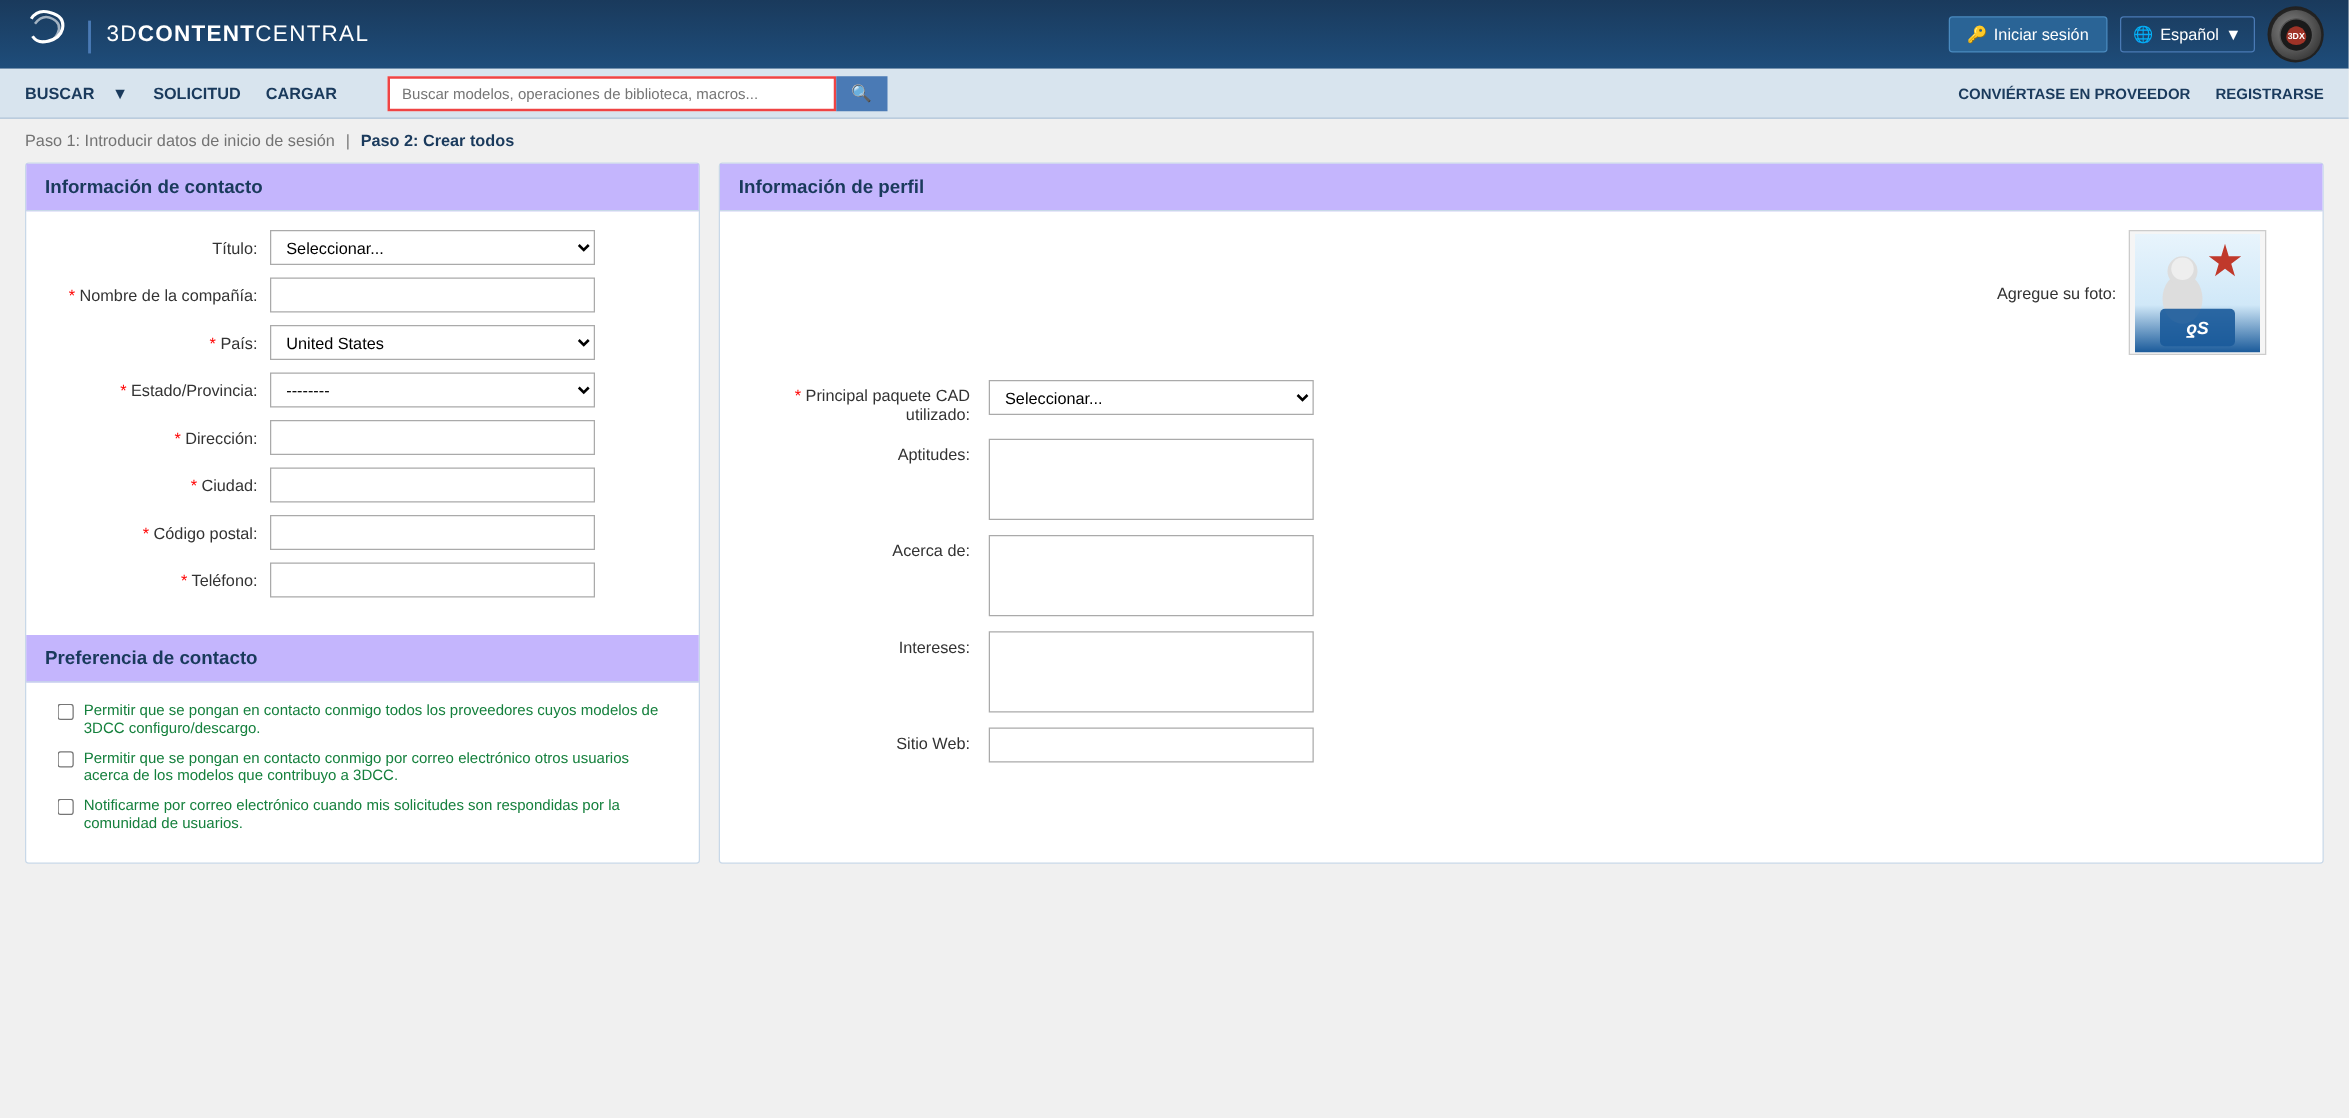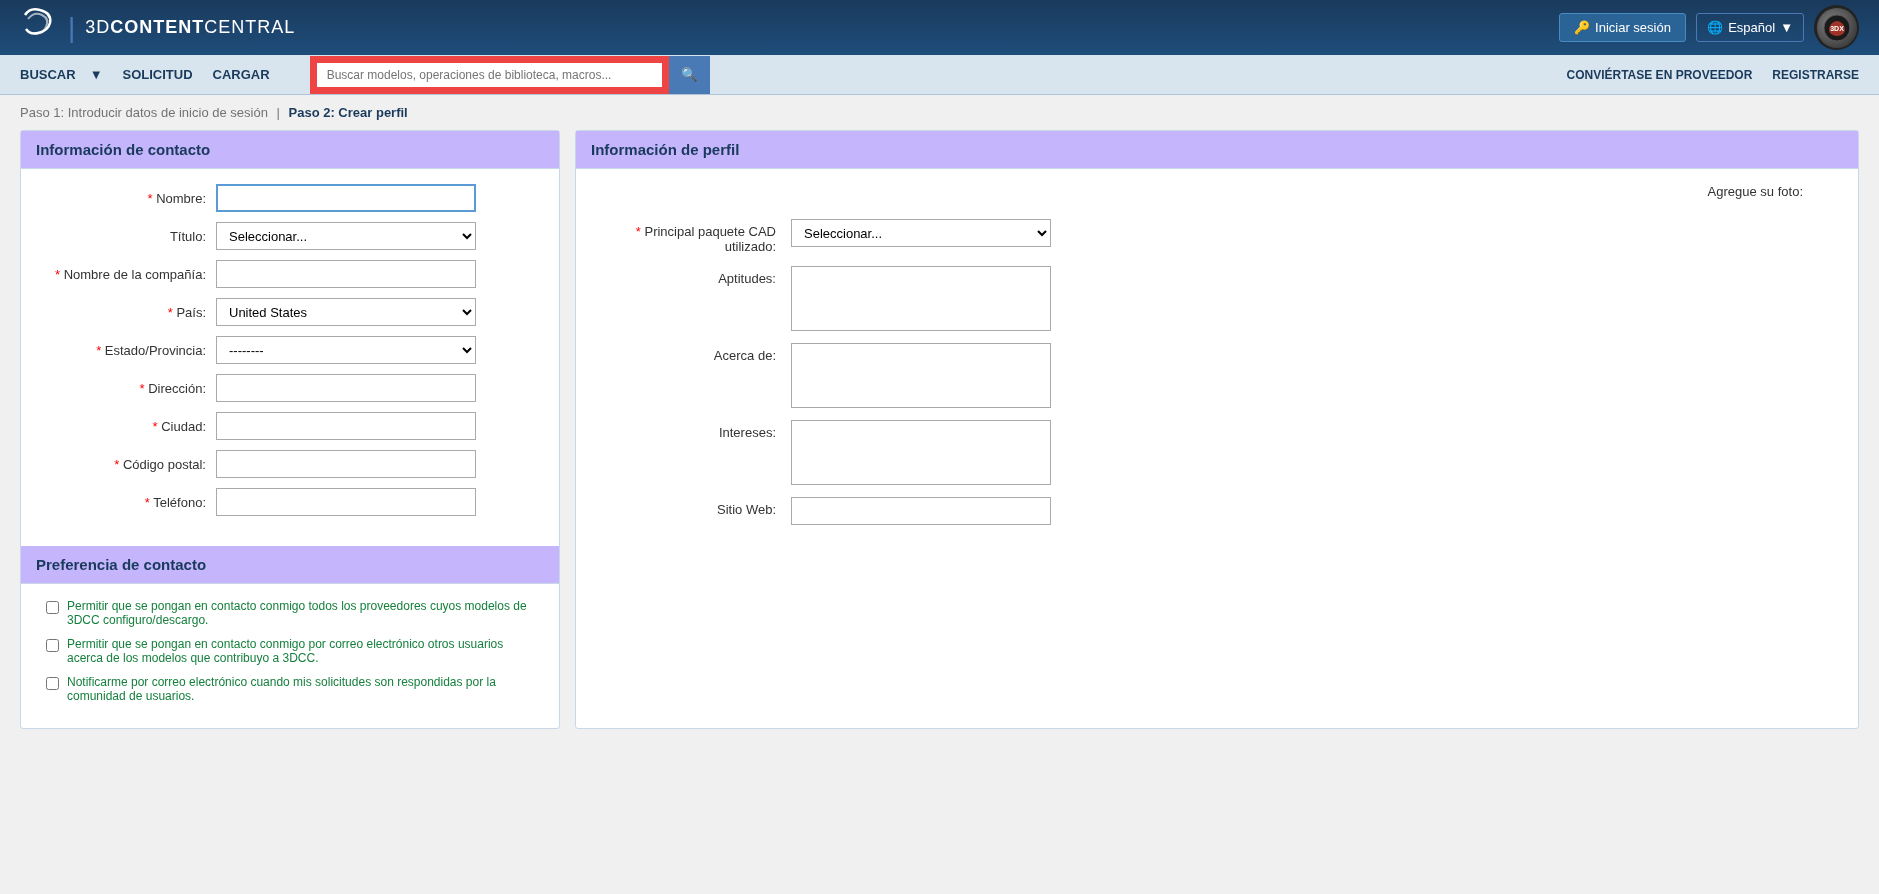--- a/index.html
+++ b/index.html
@@ -99,21 +99,21 @@
       gap: 14px;
     }
     .search-bar {
       flex: 1;
       max-width: 400px;
       display: flex;
       margin-left: 20px;
     }
     .search-input {
       flex: 1;
-      border: 7px solid #ef4444;
+      border: 2px solid #ef4444;
       padding: 5px 10px;
       font-size: 12px;
       color: #888;
     }
     .search-btn {
       background: #4a7ab5;
       border: none;
       padding: 6px 12px;
       cursor: pointer;
       color: white;
@@ -348,38 +348,31 @@
   </div>
   <div class="nav-right">
     <a>CONVIÉRTASE EN PROVEEDOR</a>
     <a>REGISTRARSE</a>
   </div>
 </div>
 
 <div class="breadcrumb">
   <span class="step-inactive">Paso 1: Introducir datos de inicio de sesión</span>
   <span class="separator">|</span>
-  <span class="step-active">Paso 2: Crear perfil</span>
+  <span class="step-active">Paso 2: Crear todos</span>
 </div>
 
 <div class="main-content">
 
   <div class="panel left-panel">
     <div class="panel-header">
       <span>Información de contacto</span>
     </div>
     <div class="panel-body">
 
-      <div class="form-row">
-        <label class="form-label">
-          <span class="required-star">*</span>
-          <span>Nombre:</span>
-        </label>
-        <input type="text" class="form-input focused" style="">
-      </div>
 
 
       <div class="form-row">
         <label class="form-label">
           <span>Título:</span>
         </label>
         <select class="form-select">
           <option>Seleccionar...</option>
         </select>
       </div>
@@ -466,20 +459,46 @@
   </div>
 
   <div class="panel right-panel">
     <div class="panel-header">
       <span>Información de perfil</span>
     </div>
     <div class="panel-body">
 
       <div class="photo-section">
         <span class="photo-label">Agregue su foto:</span>
+        <div class="photo-placeholder">
+
+          <svg width="100" height="95" viewBox="0 0 100 95" xmlns="http://www.w3.org/2000/svg">
+
+            <defs>
+              <linearGradient id="bgGrad" x1="0" y1="0" x2="0" y2="1">
+                <stop offset="0%" stop-color="#e8f4fc"></stop>
+                <stop offset="60%" stop-color="#d0e8f8"></stop>
+                <stop offset="100%" stop-color="#1a5a9a"></stop>
+              </linearGradient>
+            </defs>
+            <rect width="100" height="95" fill="url(#bgGrad)"></rect>
+
+            <ellipse cx="38" cy="52" rx="16" ry="20" fill="#ddd"></ellipse>
+
+            <circle cx="38" cy="30" r="12" fill="#ddd"></circle>
+
+            <circle cx="38" cy="28" r="9" fill="#eee"></circle>
+
+            <polygon points="72,8 75,18 85,18 77,24 80,34 72,28 64,34 67,24 59,18 69,18" fill="#c0392b"></polygon>
+
+            <rect x="20" y="60" width="60" height="30" rx="4" fill="#1a5a9a" opacity="0.9"></rect>
+
+            <text x="50" y="80" text-anchor="middle" fill="white" font-size="14" font-weight="bold" font-style="italic">ƍS</text>
+          </svg>
+        </div>
       </div>
 
       <div class="profile-form-row">
         <label class="profile-label">
           <span class="required-star">*</span>
           <span>Principal paquete CAD utilizado:</span>
         </label>
         <select class="profile-select">
           <option>Seleccionar...</option>
         </select>

